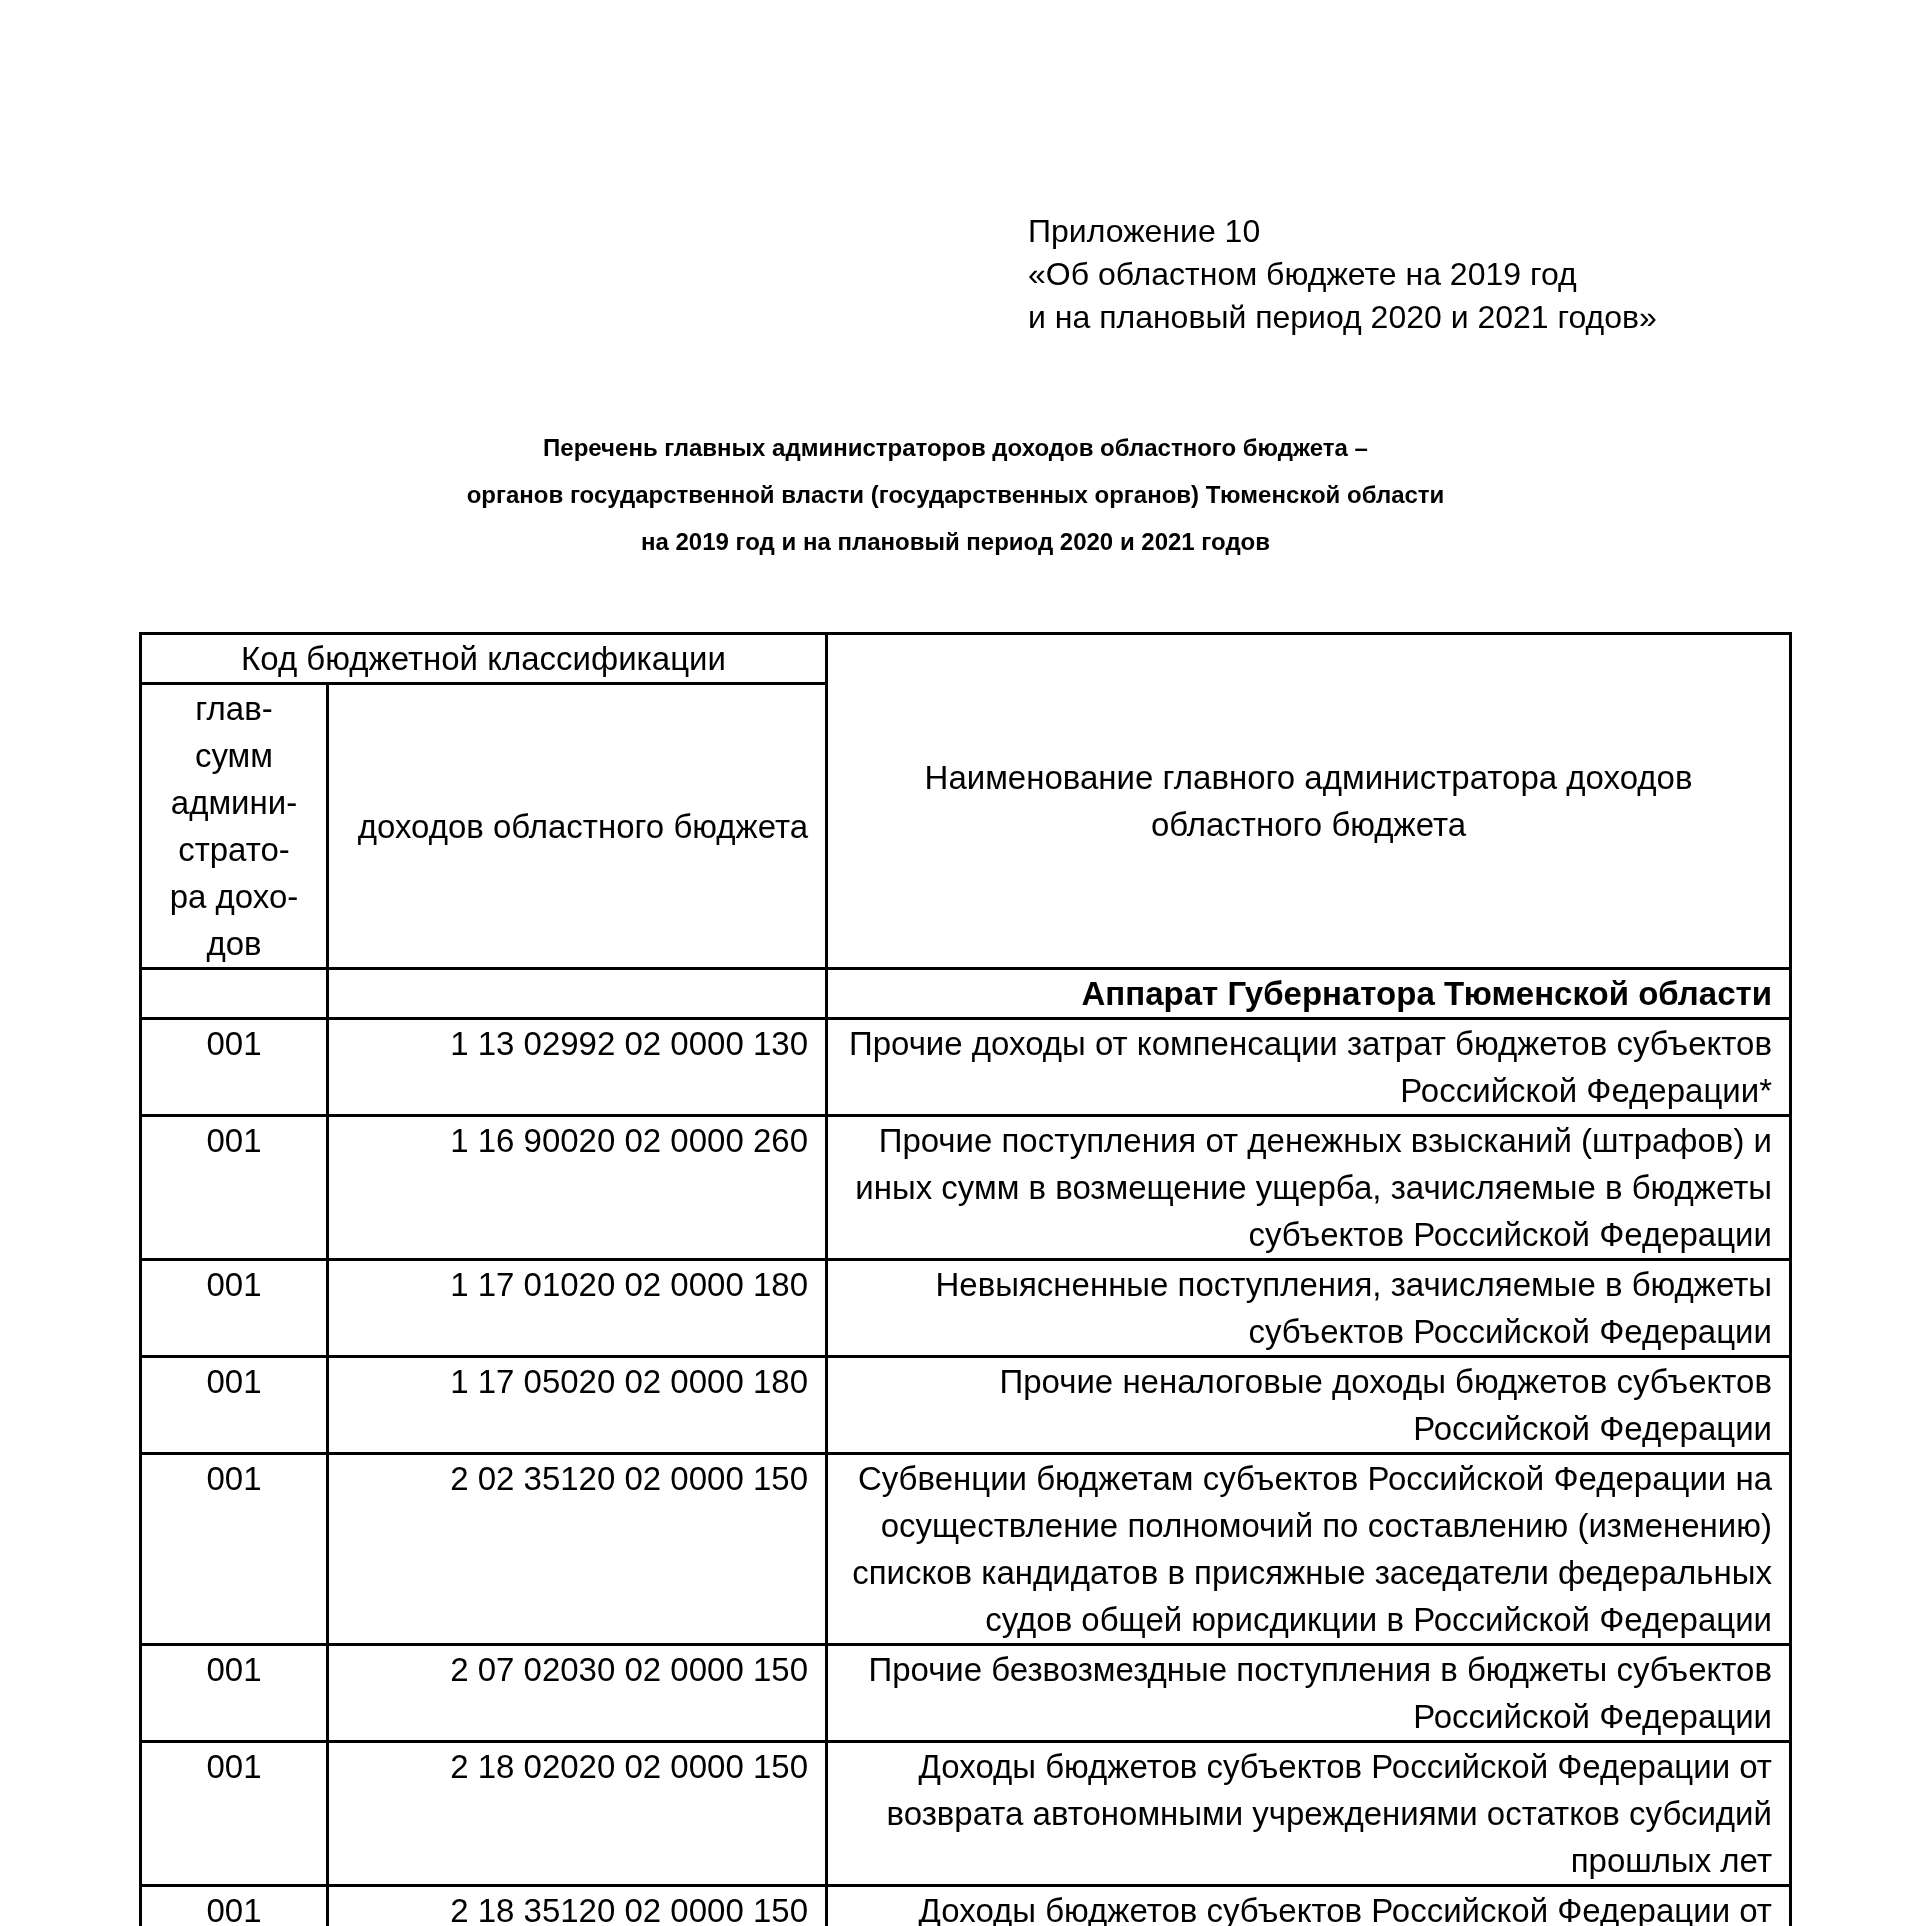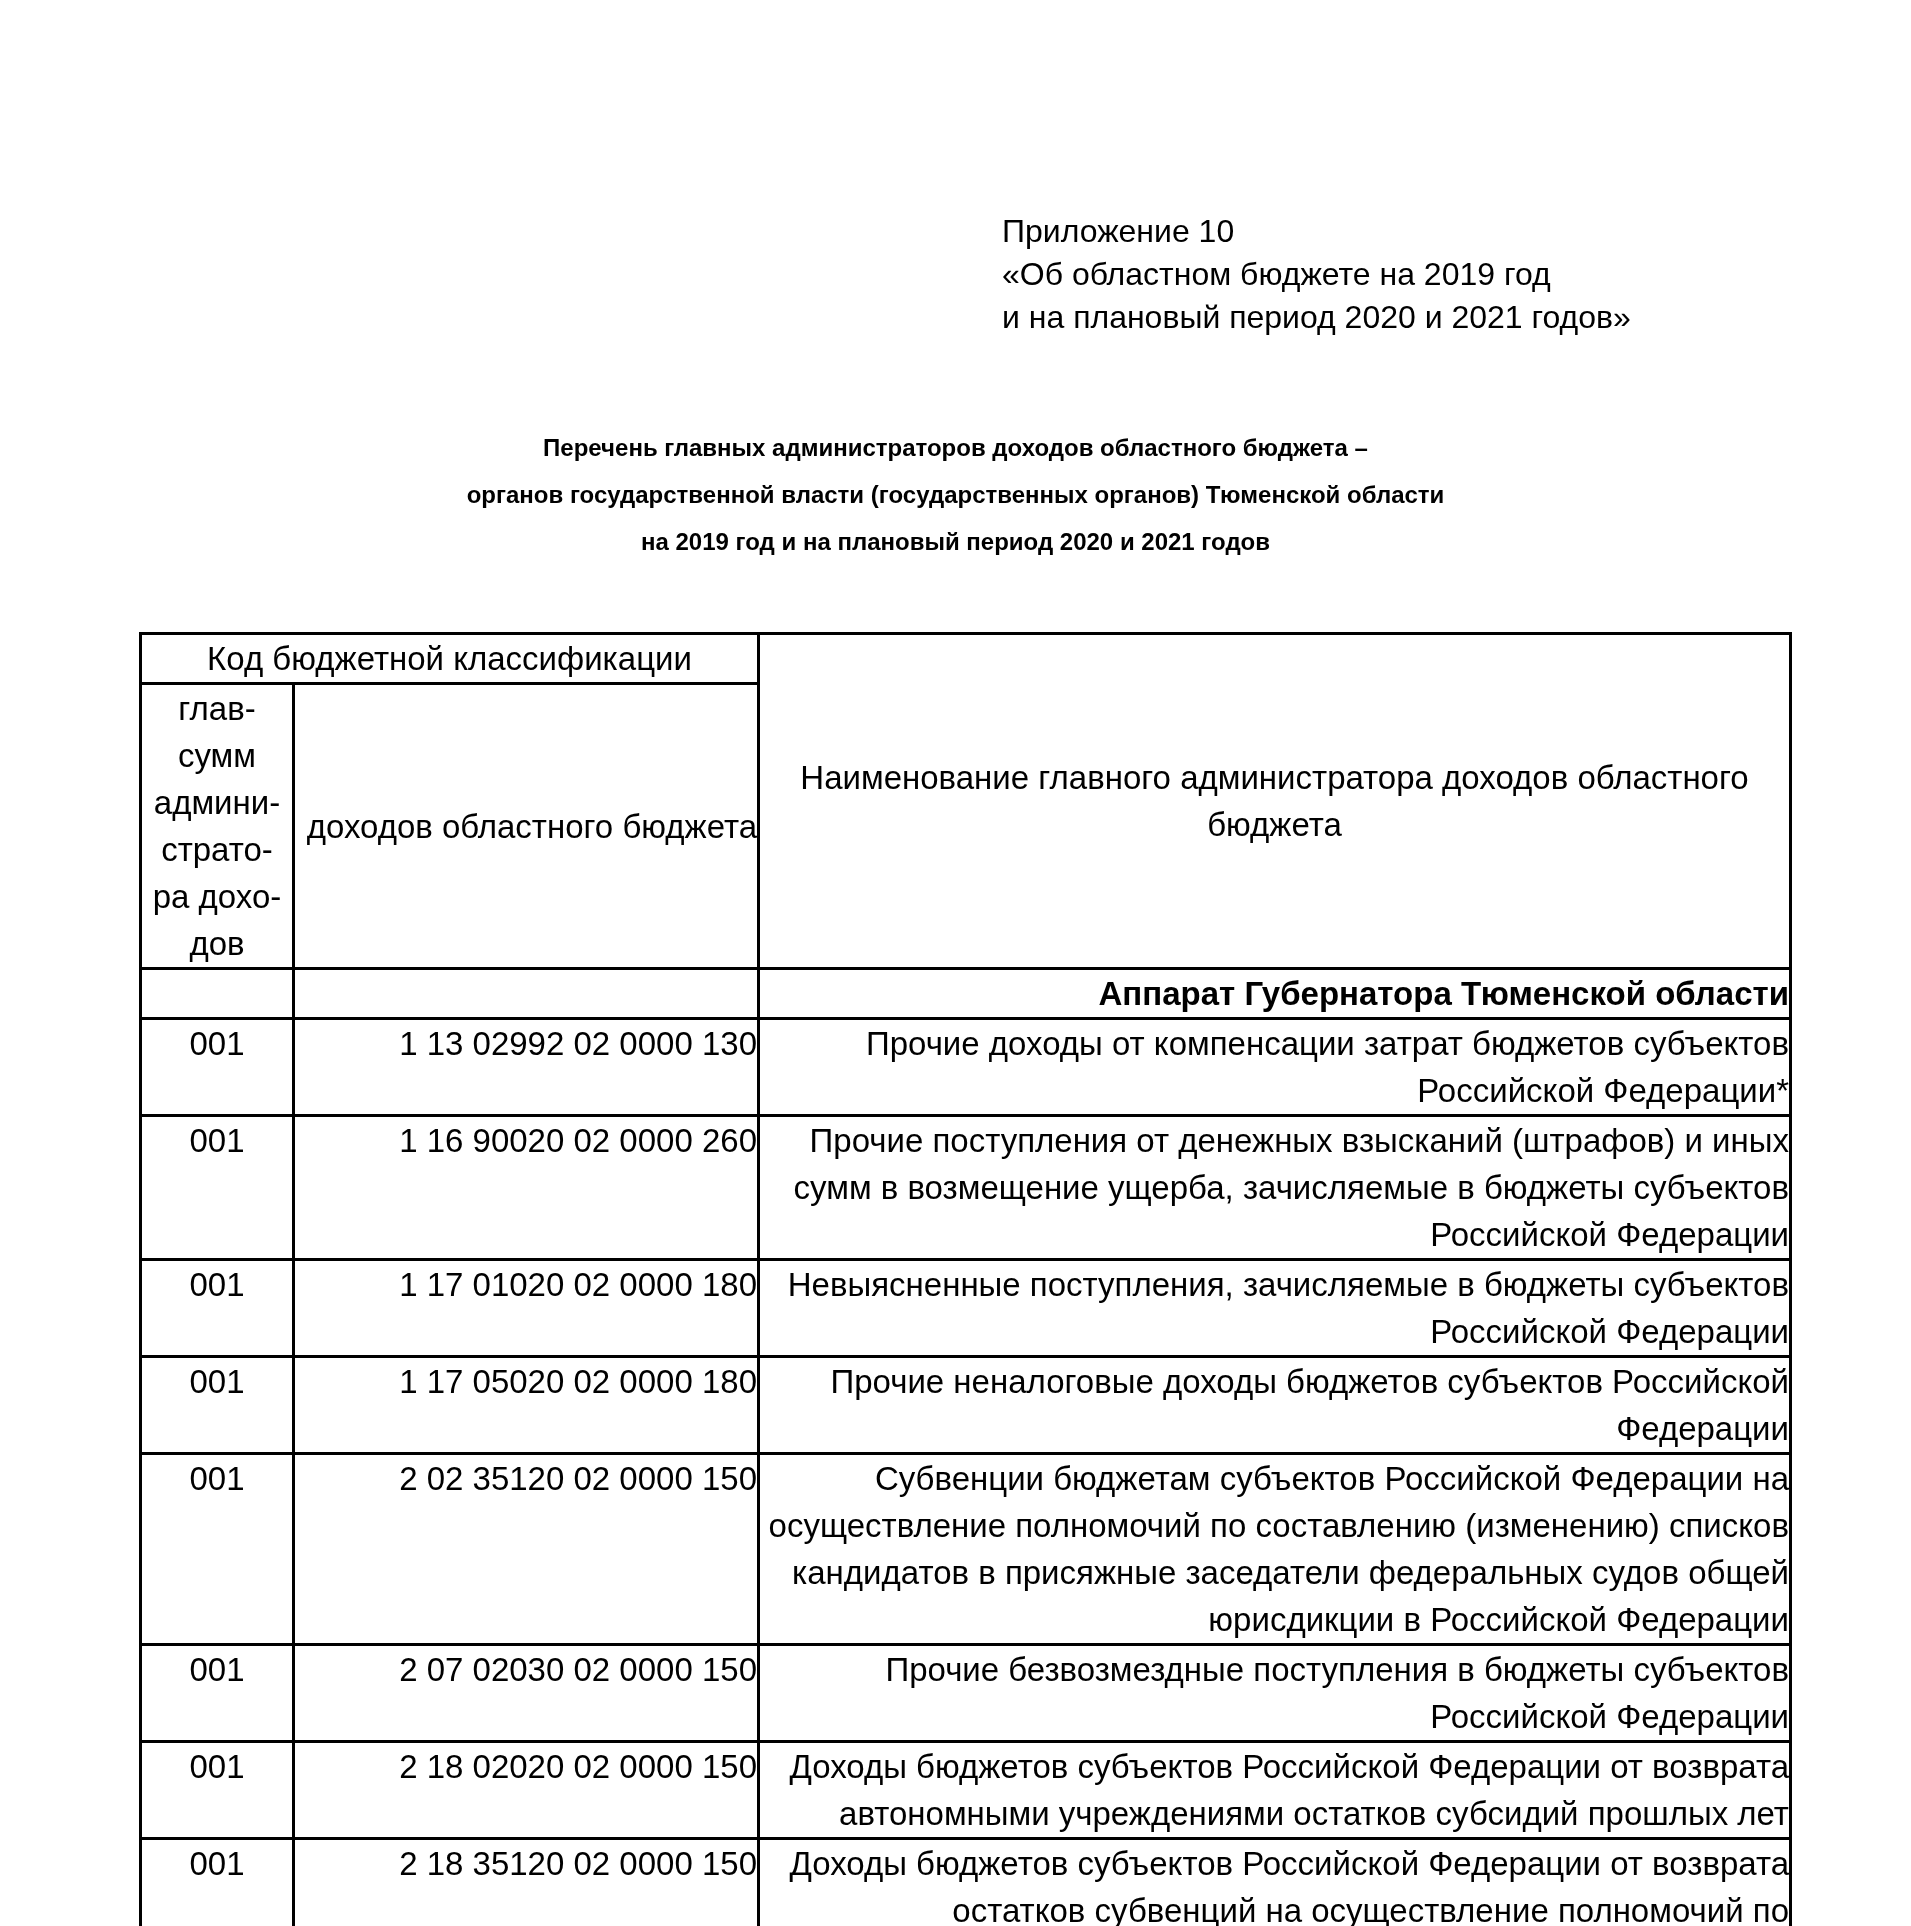--- a/index.html
+++ b/index.html
@@ -1,21 +1,21 @@
 <!DOCTYPE html>
 <html style="font-size:6.2px"><head>
 <meta charset="utf-8">
 <style>
   html, body { margin:0; padding:0; background:#ffffff; }
   body { width:1911px; height:2703px; position:relative; font-family:"Liberation Sans", sans-serif; color:#000; }
   .appendix { position:absolute; left:1002px; top:210px; font-size:32px; line-height:43px; }
-  .appendix div { white-space:nowrap; }
+  .appendix div { white-space:nowrap;margin-left:26px; }
   .title { position:absolute; left:0; width:1911px; top:424px; text-align:center; font-weight:bold; font-size:24px; line-height:47px; }
   table { position:absolute; left:139px; top:632px; width:1653px; border-collapse:collapse; font-size:33px; line-height:47px; }
-  td, th { border:3.1px solid #000; vertical-align:top; padding:0 0; font-weight:normal; }
+  td, th { border:3.1px solid #000; vertical-align:top; padding:0 17px; font-weight:normal; }
   th { text-align:center; }
   .c1 { width:150px; text-align:center; }
   .c2 { width:462px; text-align:right; white-space:nowrap; }
   .c3 { text-align:right; }
   .hdr-top { height:44px; vertical-align:middle; }
   .hdr-name { vertical-align:middle; line-height:47px; }
   .hdr-sub { vertical-align:top; line-height:47px; }
   .hdr-mid { vertical-align:middle; }
   .section td { font-weight:bold; }
 </style>

